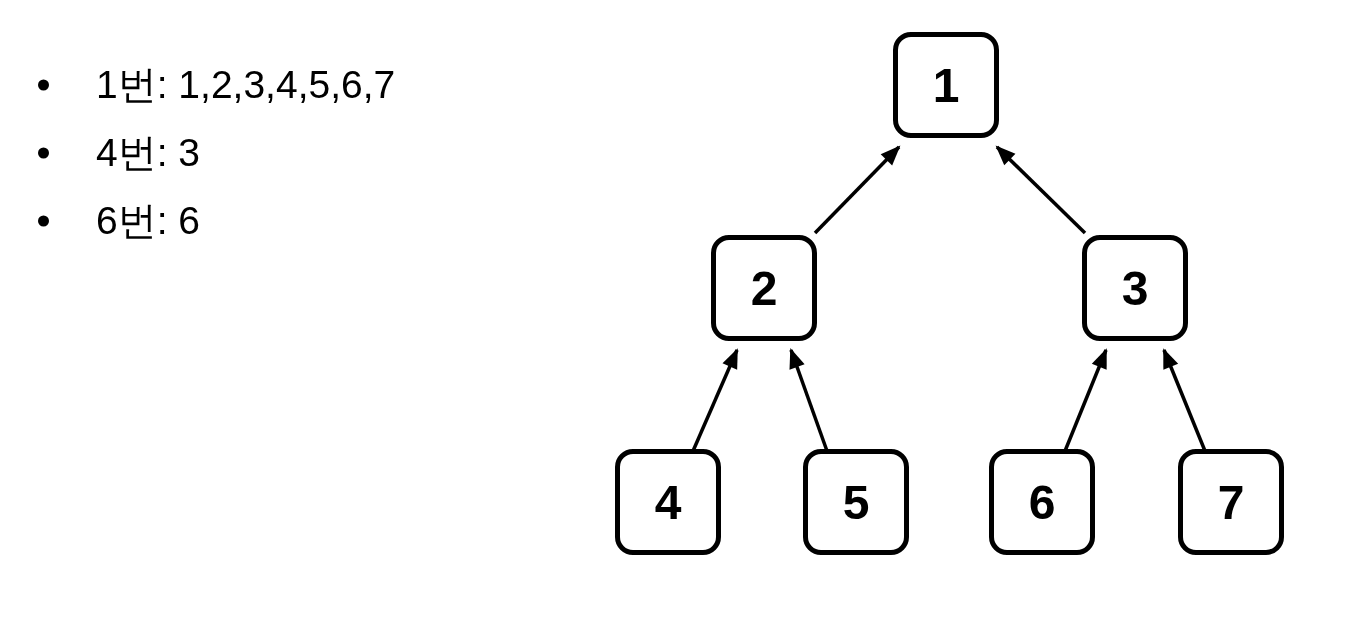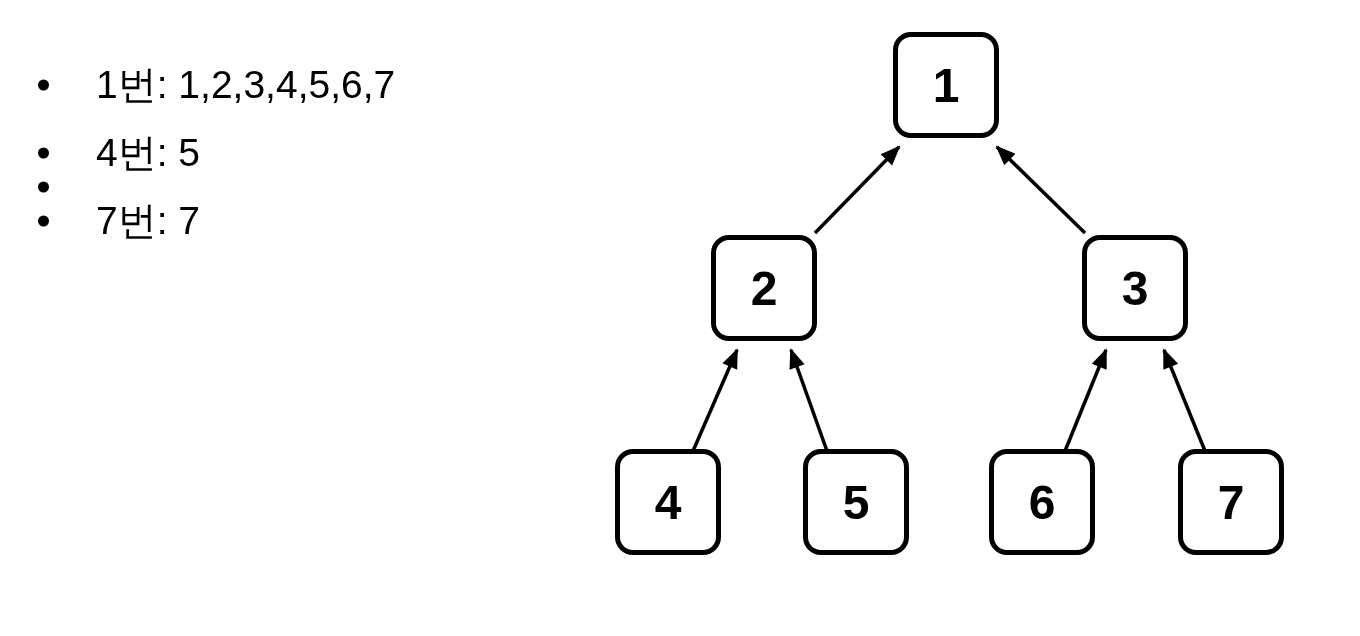--- a/index.html
+++ b/index.html
@@ -76,28 +76,25 @@
 
 <div class="canvas">
 
   <ul class="legend">
     <li>
       <span class="bullet"></span>
       <span>1번: 1,2,3,4,5,6,7</span>
     </li>
     <li>
       <span class="bullet"></span>
-      <span>4번: 5</span>
+      <span>4번: 3</span>
     </li>
     <li>
       <span class="bullet"></span>
-    </li>
-    <li>
-      <span class="bullet"></span>
-      <span>7번: 7</span>
+      <span>6번: 6</span>
     </li>
   </ul>
 
   <svg class="edges" viewBox="0 0 1360 636" aria-hidden="true">
     <defs>
       <marker id="arrow" markerUnits="userSpaceOnUse" markerWidth="22" markerHeight="18" refX="19" refY="9" orient="auto">
         <path d="M1,1 L21,9 L1,17 Z" fill="#000000"></path>
       </marker>
     </defs>
     <line x1="815" y1="233" x2="899" y2="147" stroke="#000000" stroke-width="3.5" marker-end="url(#arrow)"></line>

